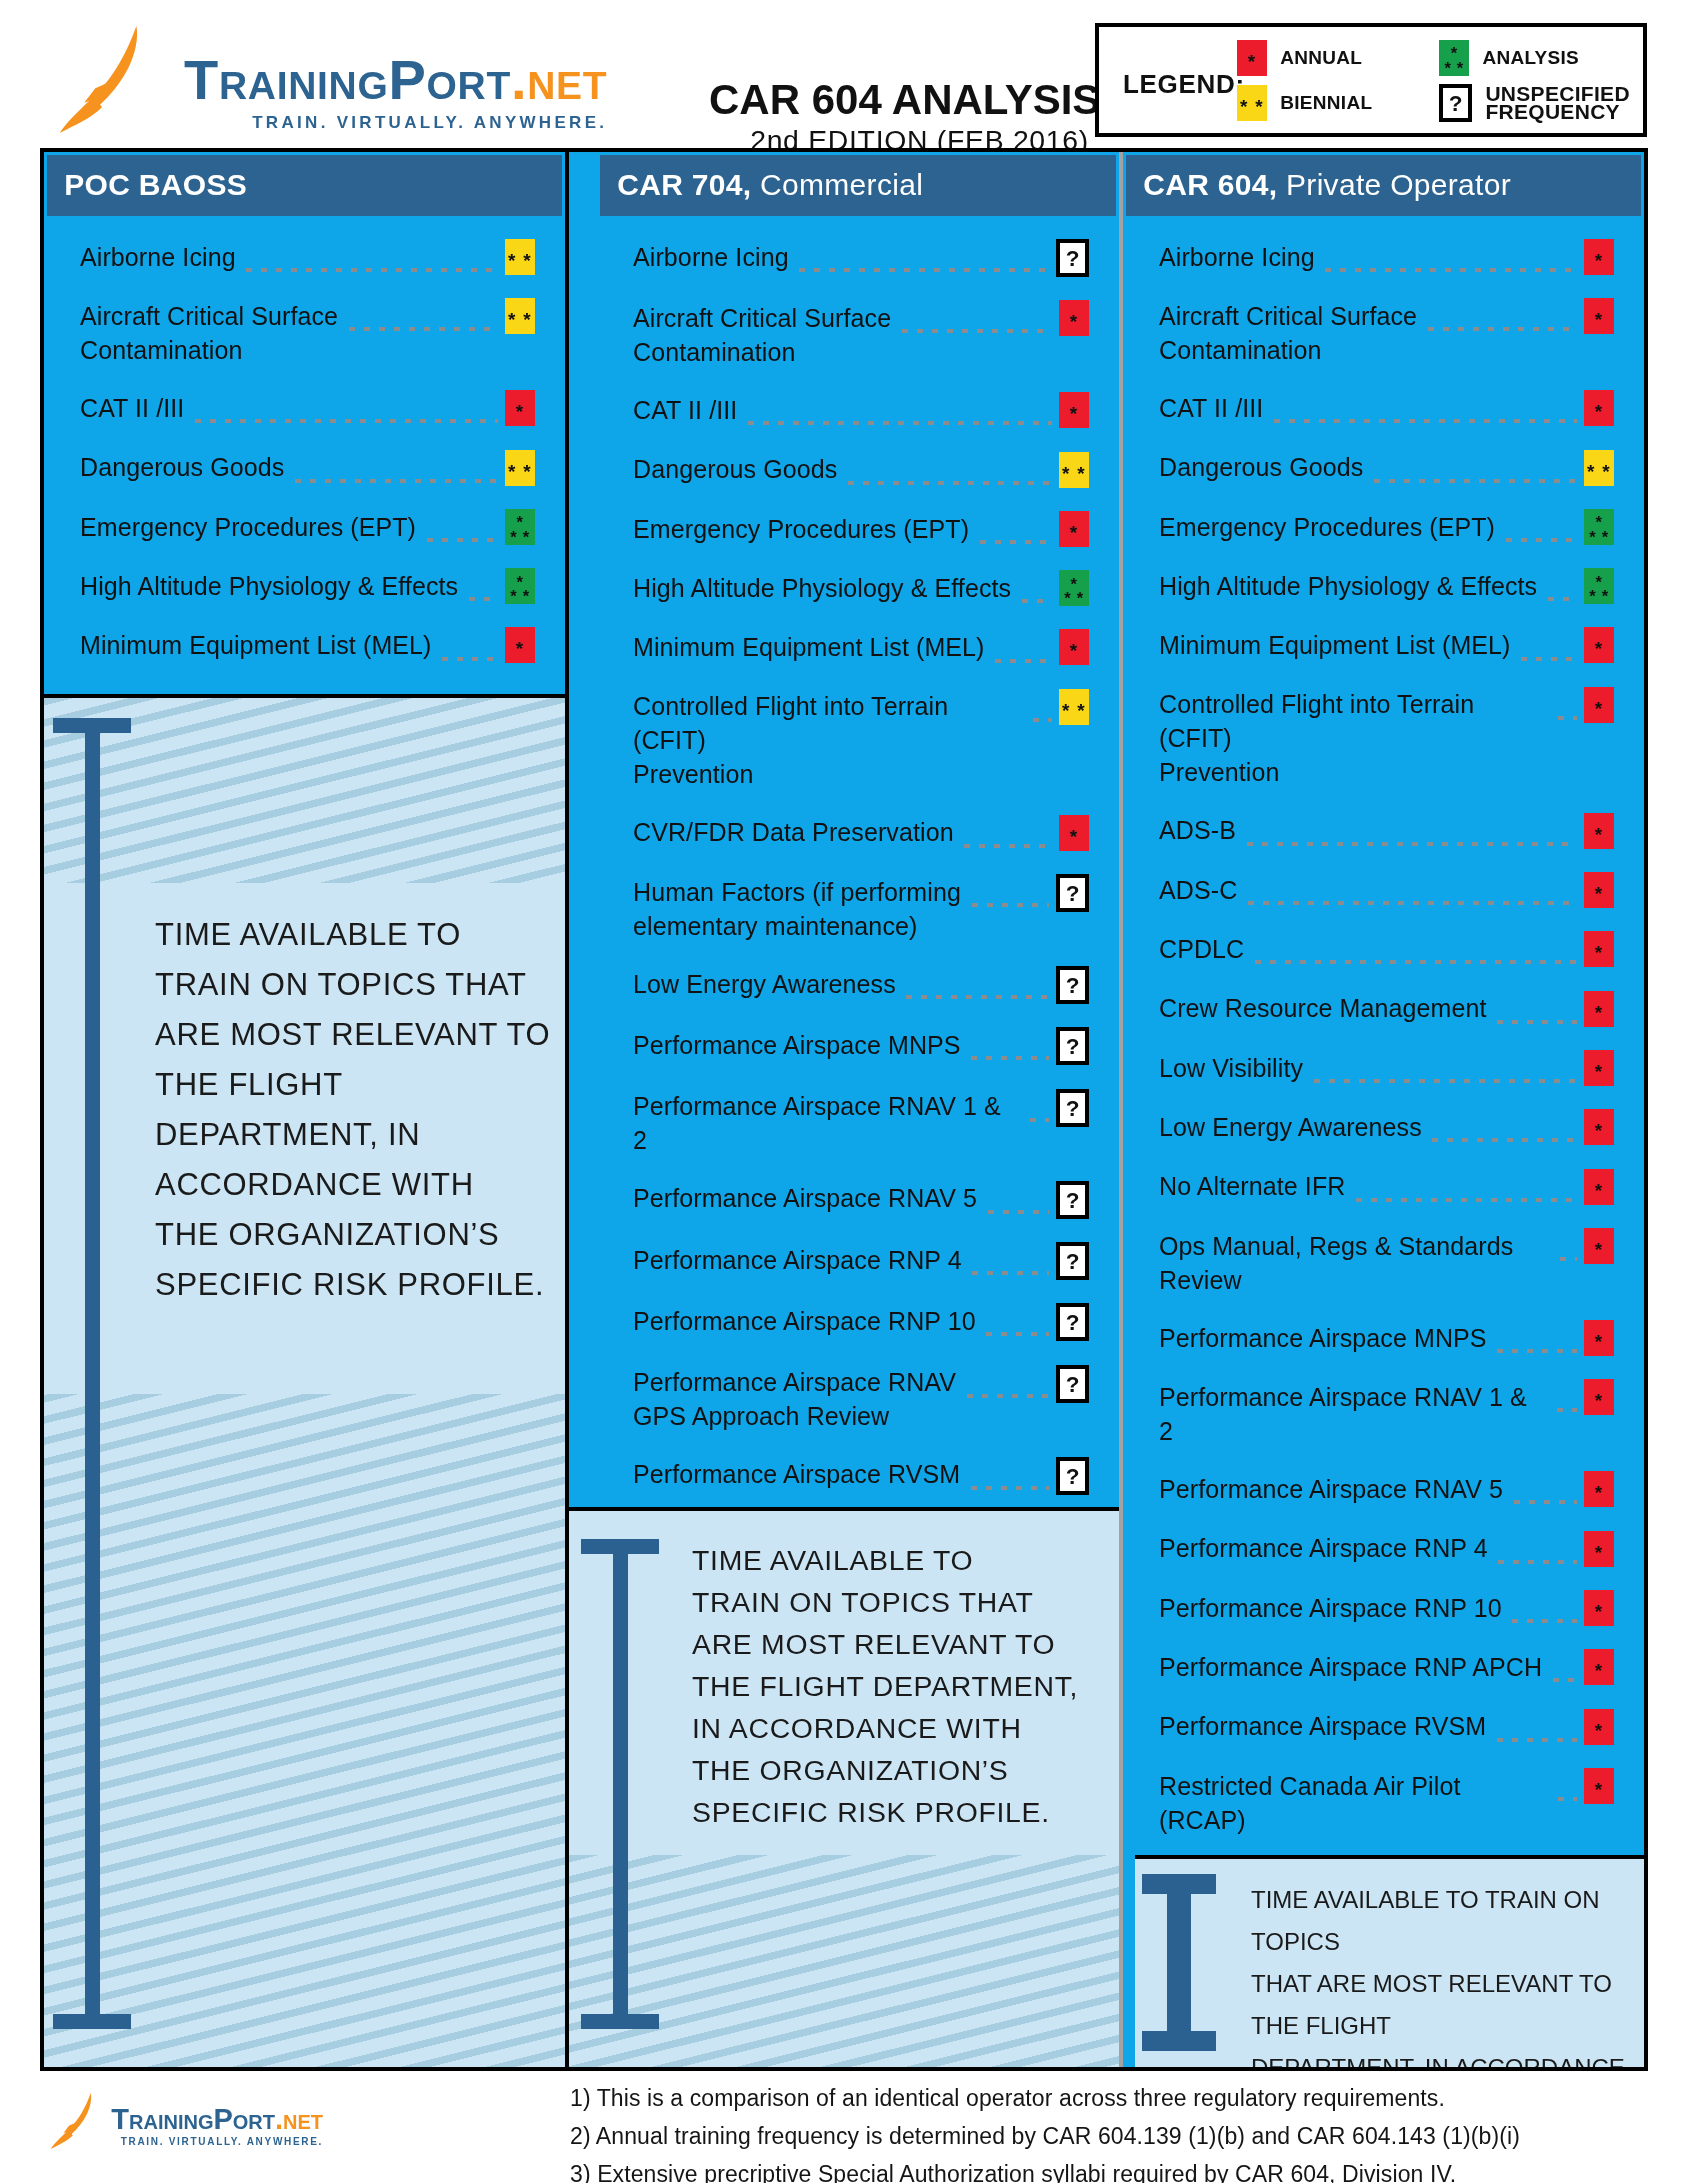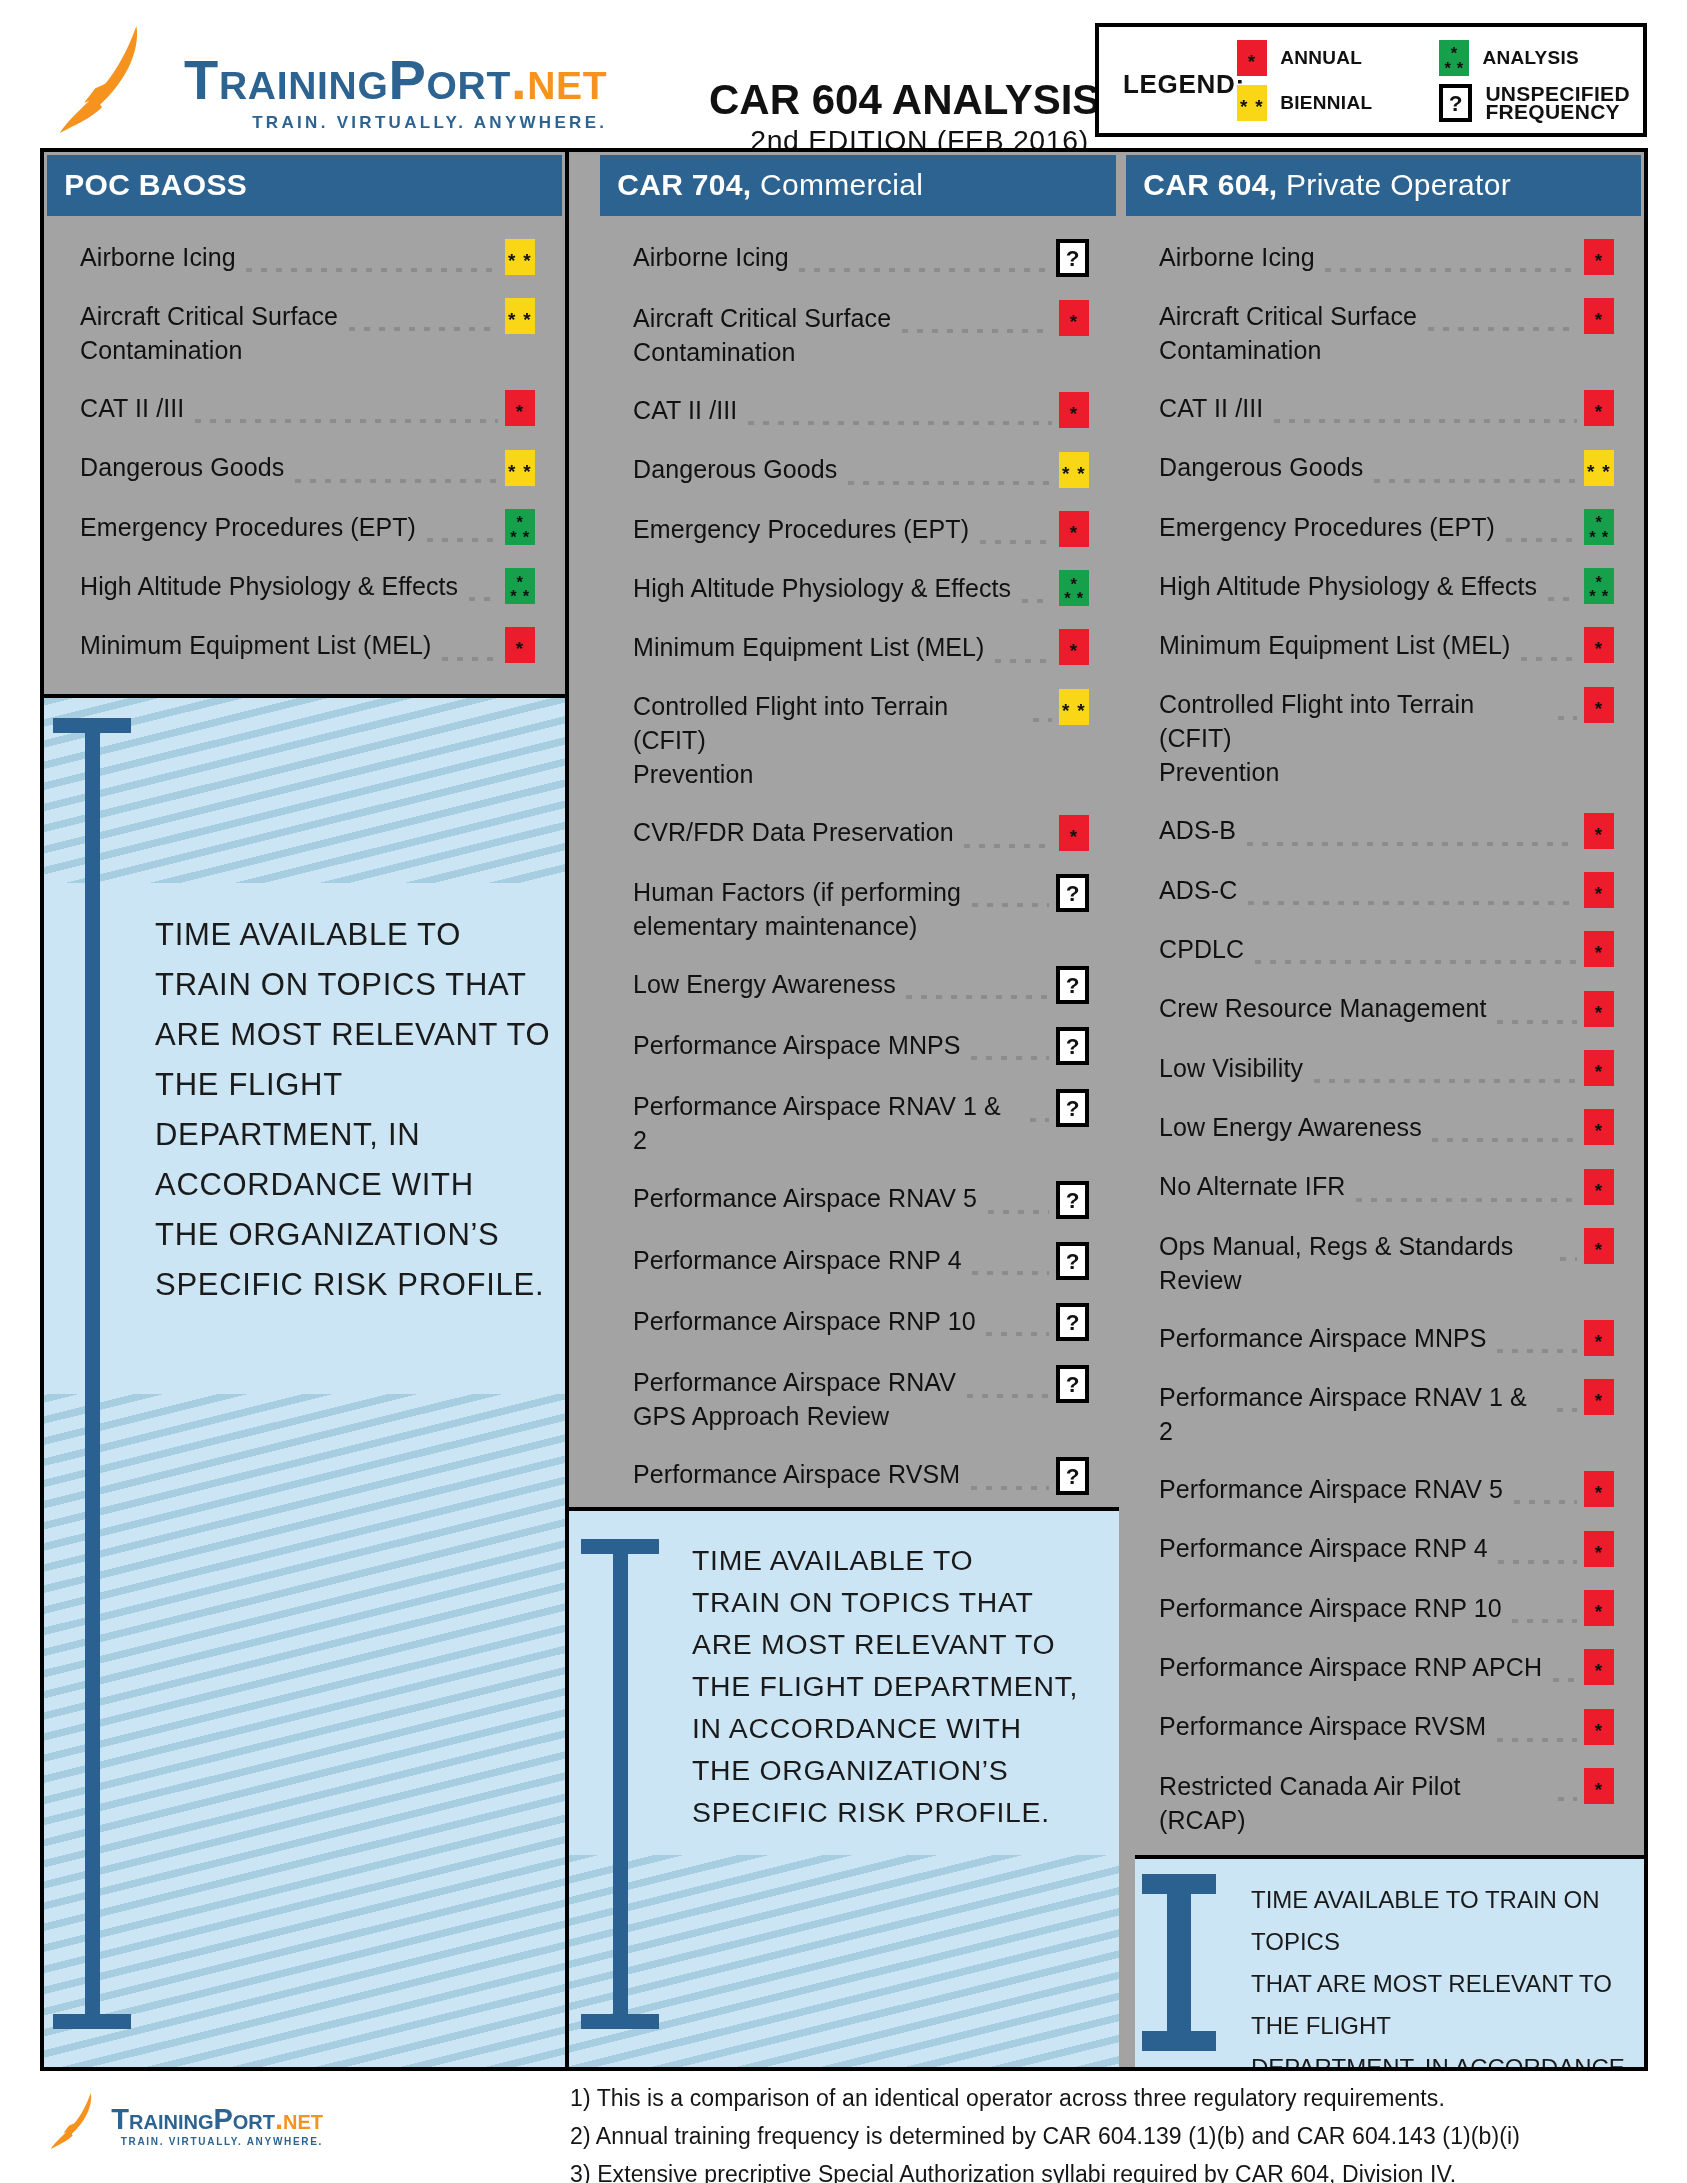--- a/index.html
+++ b/index.html
@@ -34,21 +34,21 @@
   .freq-annual{background:#ec1c2c;}
   .freq-biennial{background:#f9d616;}
   .freq-triennial{background:#17a04b;}
   .freq-unspecified{background:#fff;border:4px solid #000;box-sizing:border-box;width:33px;height:38px;}
   .freq-annual span,.freq-biennial span{font-size:19px;transform:translateY(4px);letter-spacing:1.3px;white-space:nowrap;}
   .freq-triennial span{font-size:16.5px;line-height:14.6px;white-space:pre-line;transform:translateY(2.6px);letter-spacing:0.7px;}
   .freq-unspecified span{font-size:22.5px;transform:translateY(0.7px);}
 
   
   .table{position:absolute;left:40px;top:148px;width:1608px;height:1923px;box-sizing:border-box;
-         border:4px solid #000;display:flex;background:#a3a3a3;}
+         border:4px solid #000;display:flex;background:#0ea5e9;}
   .col{position:relative;box-sizing:border-box;display:flex;flex-direction:column;}
   .col-1{width:539px;border-right:4px solid #000;}
   .col-2{width:568px;border-right:4px solid #a3a3a3;padding-left:28px;}
   .col-3{width:535px;}
   .colheader{margin:2.6px 3.3px 0 3.3px;height:61px;background:#2d6390;color:#fff;
              display:flex;align-items:center;padding-left:17px;font-size:30px;white-space:pre;}
   .colheader .ch-bold{font-weight:bold;letter-spacing:0.3px;}
   .colheader .ch-rest{font-weight:normal;letter-spacing:0.3px;}
   .list{padding:24px 30px 0 36px;overflow:hidden;}
   .item{display:flex;align-items:flex-start;margin-bottom:24px;}

